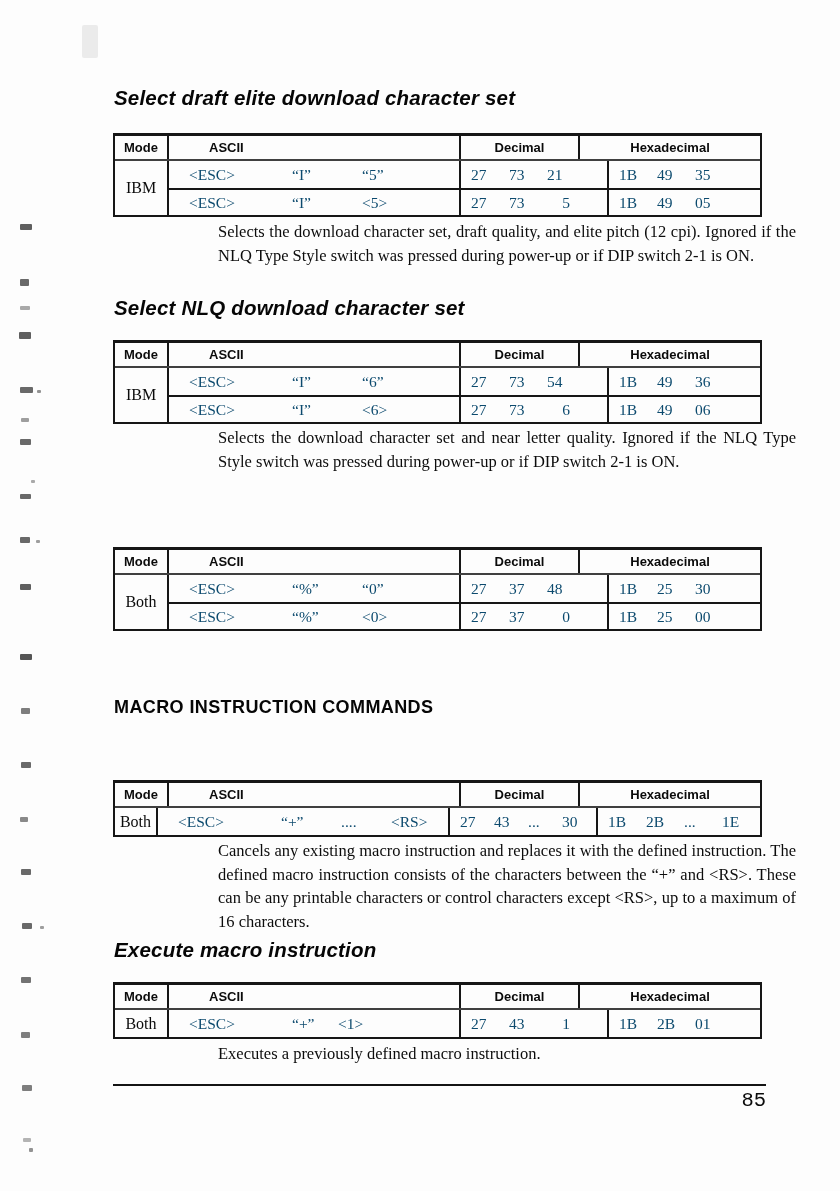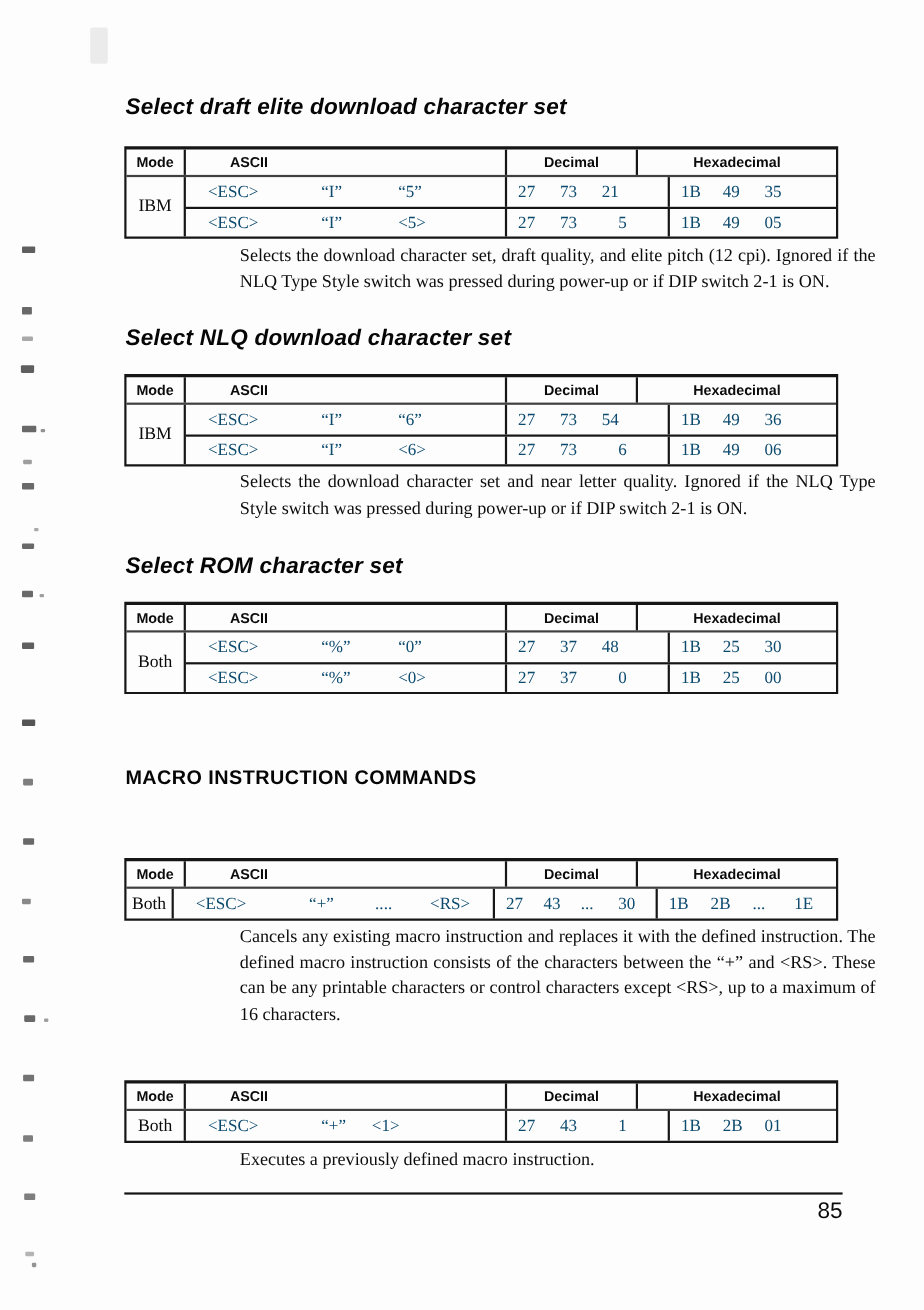--- a/index.html
+++ b/index.html
@@ -61,21 +61,21 @@
   .s0 { display:inline-block; width:103px; }
   .s1 { display:inline-block; width:70px; }
   .s1n{ display:inline-block; width:60px; }
   .s2n{ display:inline-block; width:50px; }
   .s1x{ display:inline-block; width:46px; }
   .d  { display:inline-block; width:38px; }
   
   .footer-rule { position:absolute; left:113px; top:1084px; width:653px; border-top:2.5px solid #141414; }
   .page-num {
     position:absolute; left:700px; top:1089px; width:66px; text-align:right;
-    font-size:20.5px; color:#0b0b0b; font-family:Liberation Sans, sans-serif;
+    font-size:20.5px; color:#0b0b0b; font-family:Liberation Mono, monospace;
   }
   
   .speck { position:absolute; background:#2a2a2a; border-radius:1px; }
   .smudge { position:absolute; left:82px; top:25px; width:16px; height:33px; background:#9a9a9a; opacity:0.18; border-radius:2px; }
 </style>
 </head>
 <body>
 
 <div class="page">
 
@@ -174,21 +174,20 @@
             <span class="d">1B</span>
             <span class="d">49</span>
             <span class="d">06</span>
           </div>
         </div>
       </div>
     </div>
   </div>
   <div class="desc" style="top:426px">Selects the download character set and near letter quality.  Ignored if the NLQ Type Style switch was pressed during power-up or if DIP switch 2-1 is ON.</div>
 
-  <div class="sec-h" style="top:503px">Select ROM character set</div>
   <div class="tbl" style="top:547px">
     <div class="tbl-head">
       <div class="hcell h-mode">Mode</div>
       <div class="hcell h-ascii">ASCII</div>
       <div class="hcell h-dec">Decimal</div>
       <div class="hcell h-hex">Hexadecimal</div>
     </div>
     <div class="tbl-body">
       <div class="mode-val">Both</div>
       <div class="rows">
@@ -260,20 +259,21 @@
             <span class="d">2B</span>
             <span class="d">...</span>
             <span class="d">1E</span>
           </div>
         </div>
       </div>
     </div>
   </div>
   <div class="desc" style="top:839px">Cancels any existing macro instruction and replaces it with the defined instruction. The defined macro instruction consists of the characters between the “+” and &lt;RS&gt;. These can be any printable characters or control characters except &lt;RS&gt;, up to a maximum of 16 characters.</div>
 
+  <div class="sec-h" style="top:938px">Execute macro instruction</div>
   <div class="tbl" style="top:982px">
     <div class="tbl-head">
       <div class="hcell h-mode">Mode</div>
       <div class="hcell h-ascii">ASCII</div>
       <div class="hcell h-dec">Decimal</div>
       <div class="hcell h-hex">Hexadecimal</div>
     </div>
     <div class="tbl-body">
       <div class="mode-val">Both</div>
       <div class="rows">

